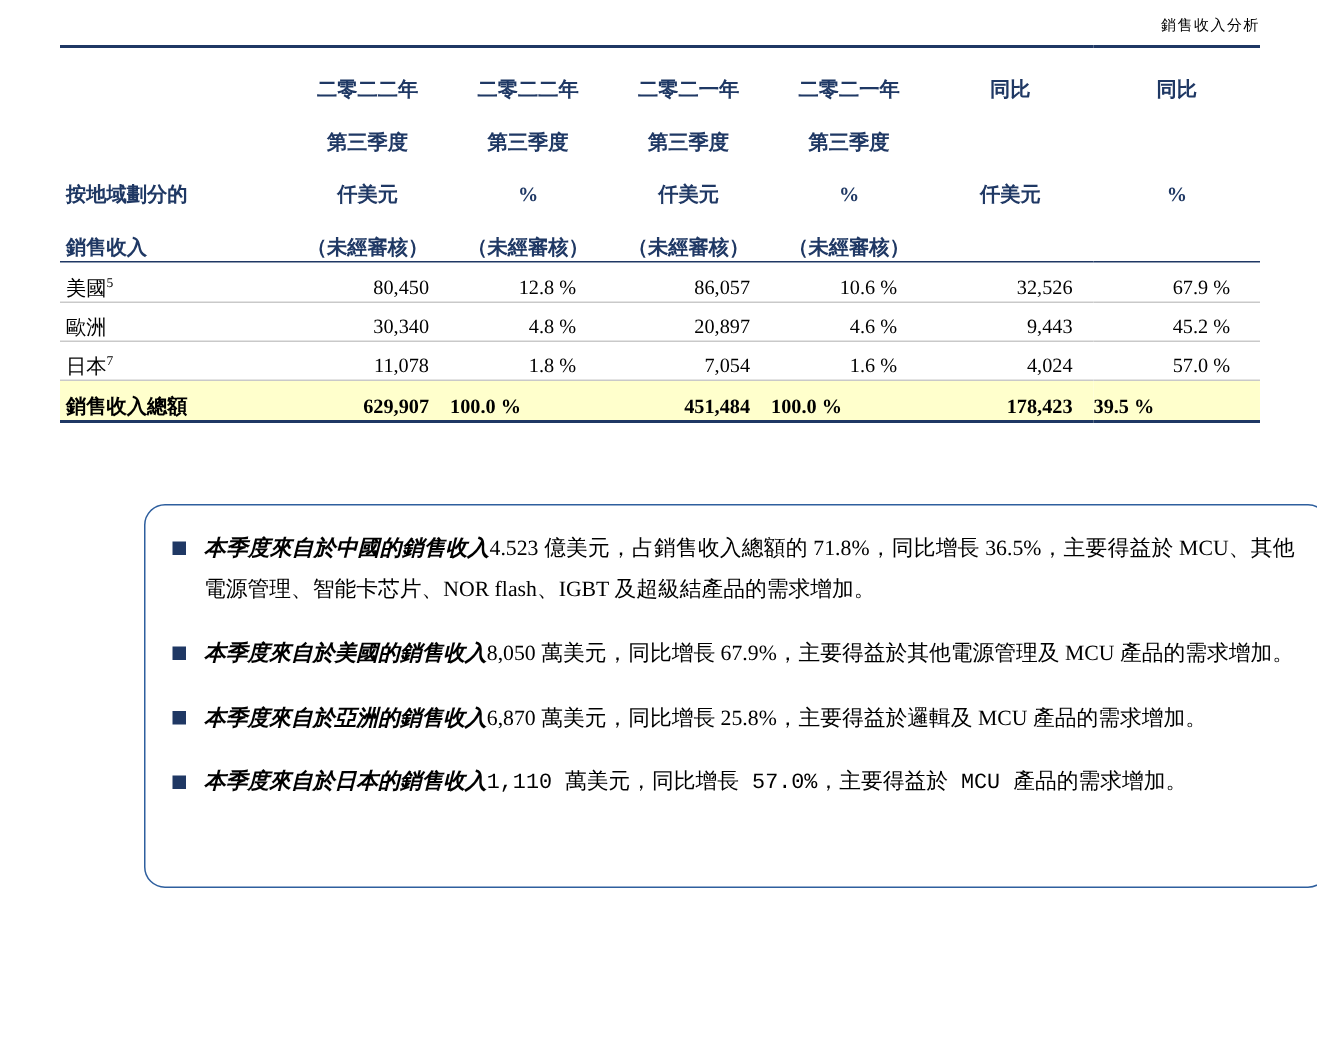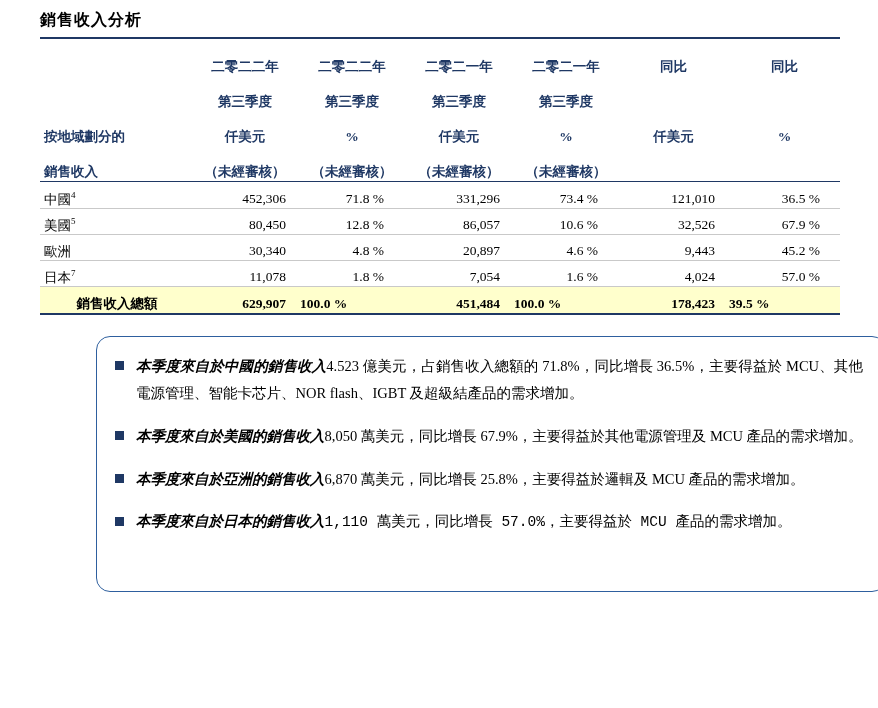--- a/index.html
+++ b/index.html
@@ -22,23 +22,23 @@
     box-sizing: border-box;
   }
   
   .table-wrap {
     position: absolute;
     left: 40px;
     top: 10px;
     width: 800px;
   }
   .doc-title {
-    text-align: left;
-    font-weight: bold;
-    font-size: 16px;
+    text-align: right;
+    font-weight: normal;
+    font-size: 10px;
     letter-spacing: 1px;
     padding-bottom: 6px;
   }
   table.fin {
     border-collapse: collapse;
     width: 800px;
     font-size: 13.5px;
   }
   table.fin td, table.fin th {
     padding: 0;
@@ -95,21 +95,21 @@
   .total-row td {
     font-weight: bold;
     font-size: 13.5px;
     line-height: 18px;
     height: 26px;
     background: #ffffcc;
     white-space: nowrap;
     border-bottom: 2px solid #1f3864;
   }
   .total-row td.lbl {
-    text-align: center;
+    text-align: left;
     padding-left: 4px;
   }
   .total-row td.num {
     text-align: right;
     padding-right: 14px;
   }
   .total-row td.pct {
     padding-right: 20px;
   }
   sup {
@@ -217,29 +217,20 @@
             <span class="ln">&nbsp;</span>
             <span class="ln">%</span>
             <span class="ln">&nbsp;</span>
           </td>
         </tr>
         <tr class="rule-thin">
           <td colspan="7"></td>
         </tr>
 
         <tr class="data-row">
-          <td class="lbl"><span>中國</span><sup>4</sup></td>
-          <td class="num">452,306</td>
-          <td class="pct">71.8 %</td>
-          <td class="num">331,296</td>
-          <td class="pct">73.4 %</td>
-          <td class="num">121,010</td>
-          <td class="pct">36.5 %</td>
-        </tr>
-        <tr class="data-row">
           <td class="lbl"><span>美國</span><sup>5</sup></td>
           <td class="num">80,450</td>
           <td class="pct">12.8 %</td>
           <td class="num">86,057</td>
           <td class="pct">10.6 %</td>
           <td class="num">32,526</td>
           <td class="pct">67.9 %</td>
         </tr>
         <tr class="data-row">
           <td class="lbl"><span>歐洲</span><sup></sup></td>

